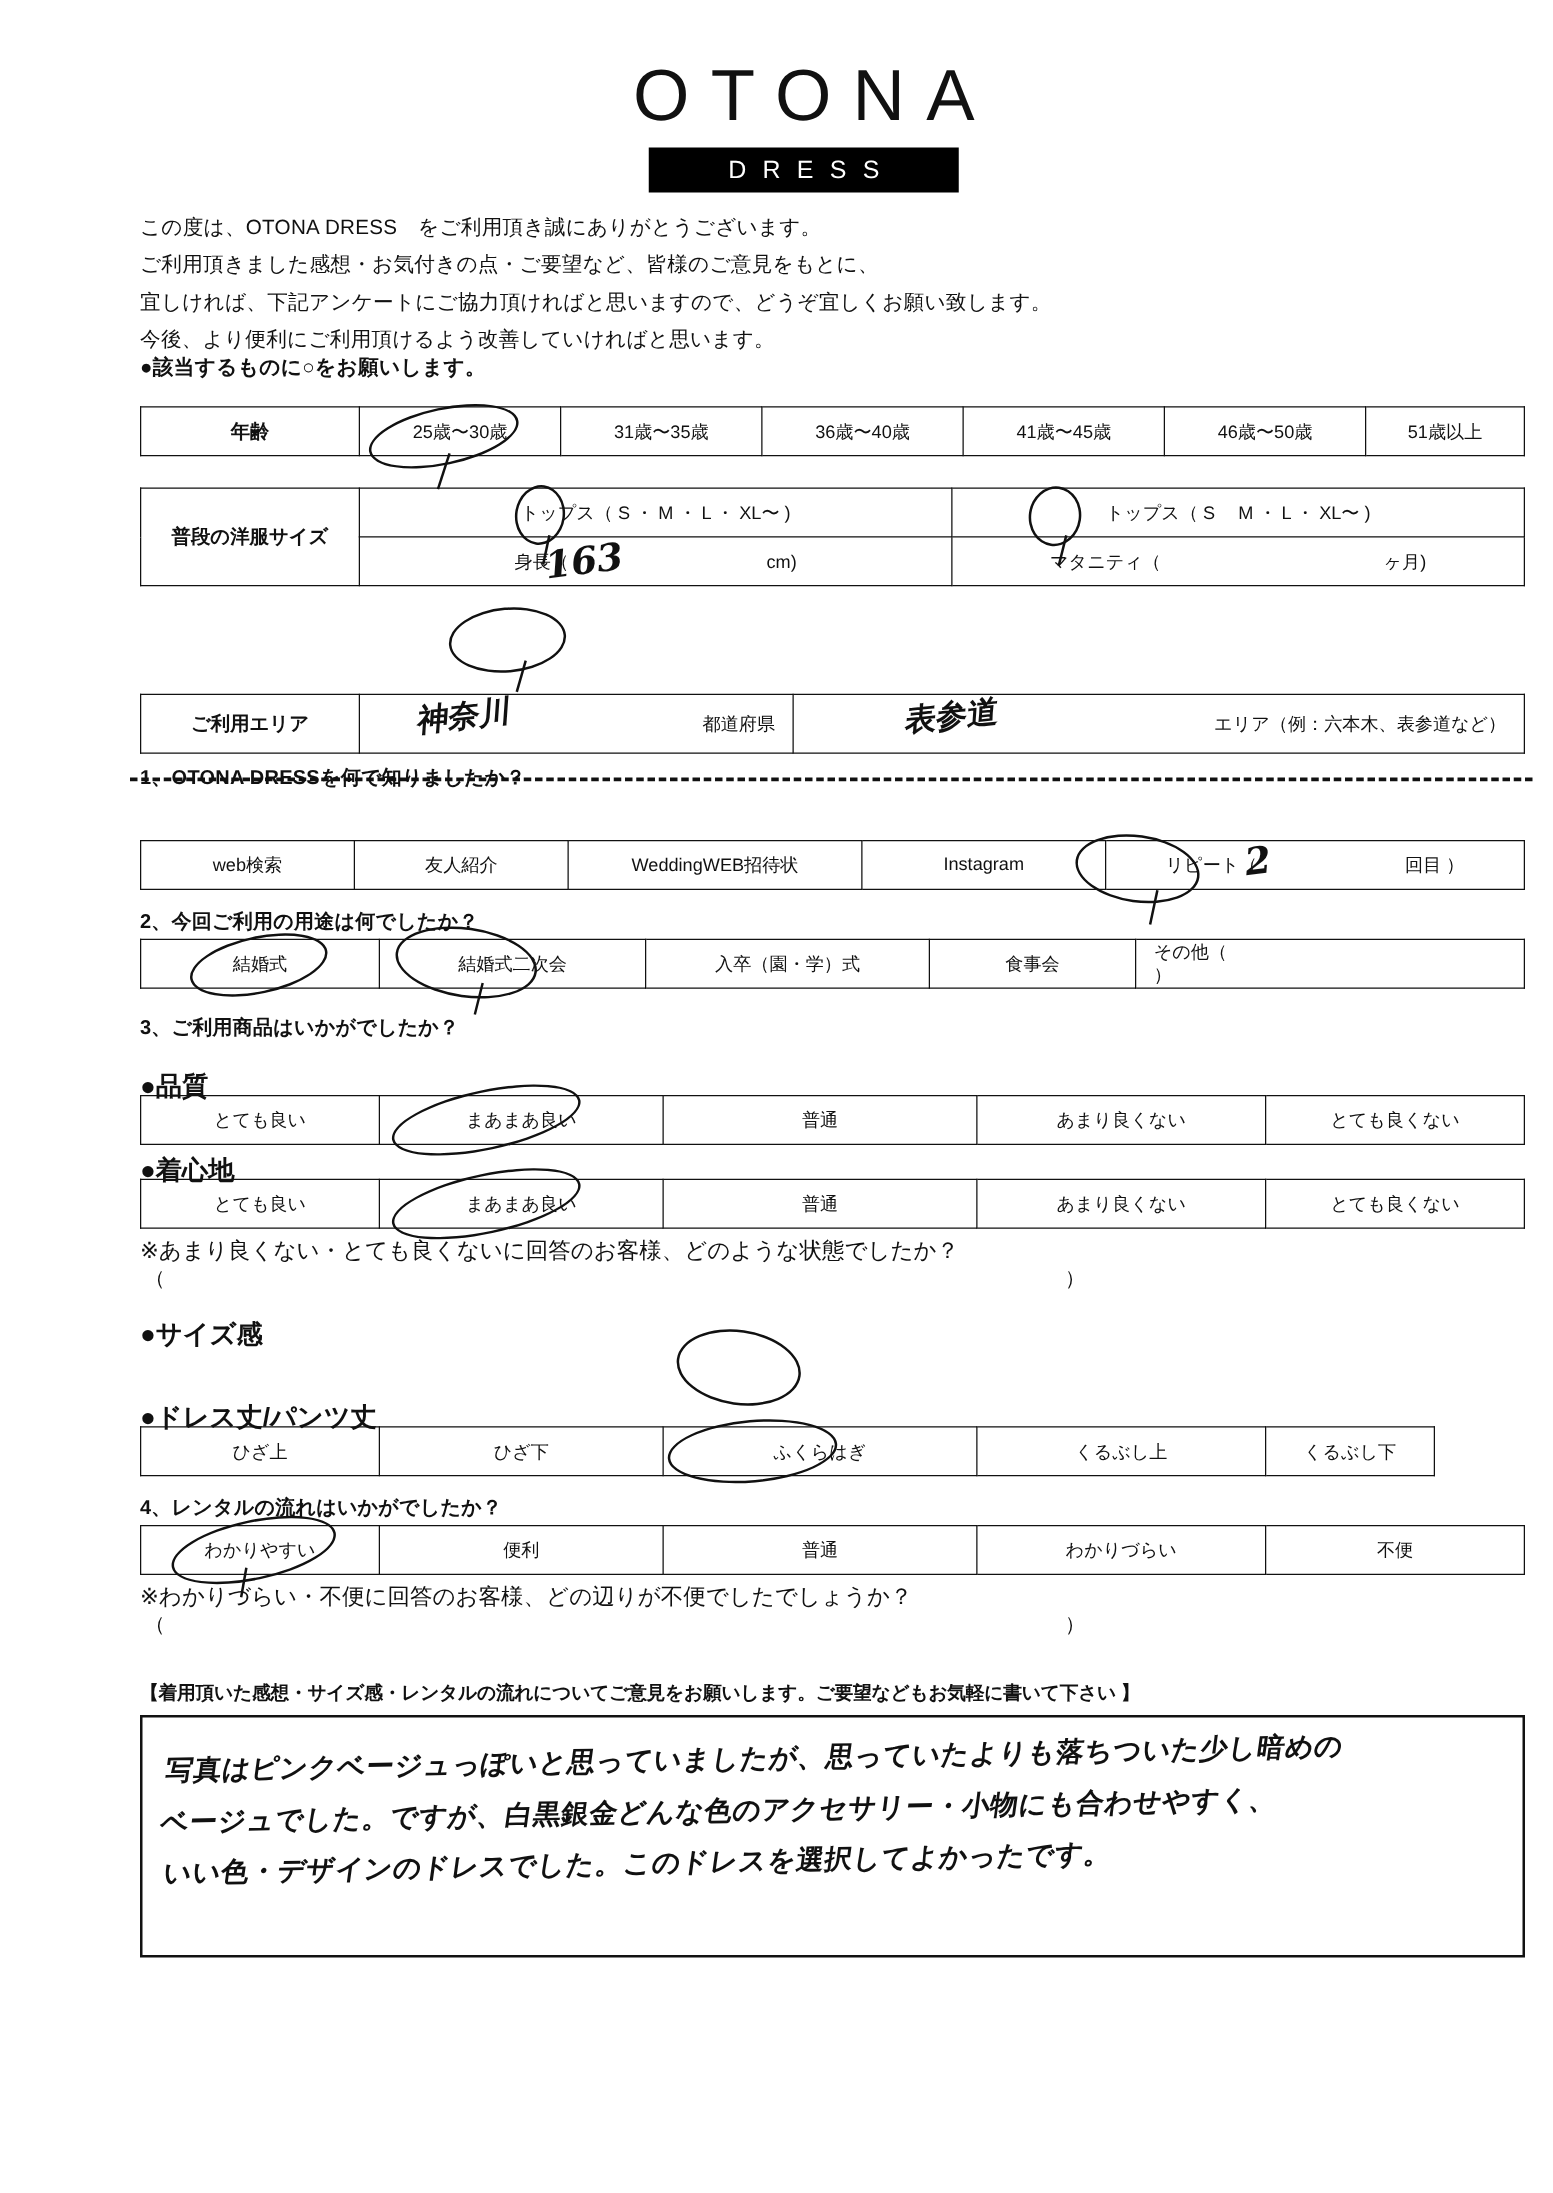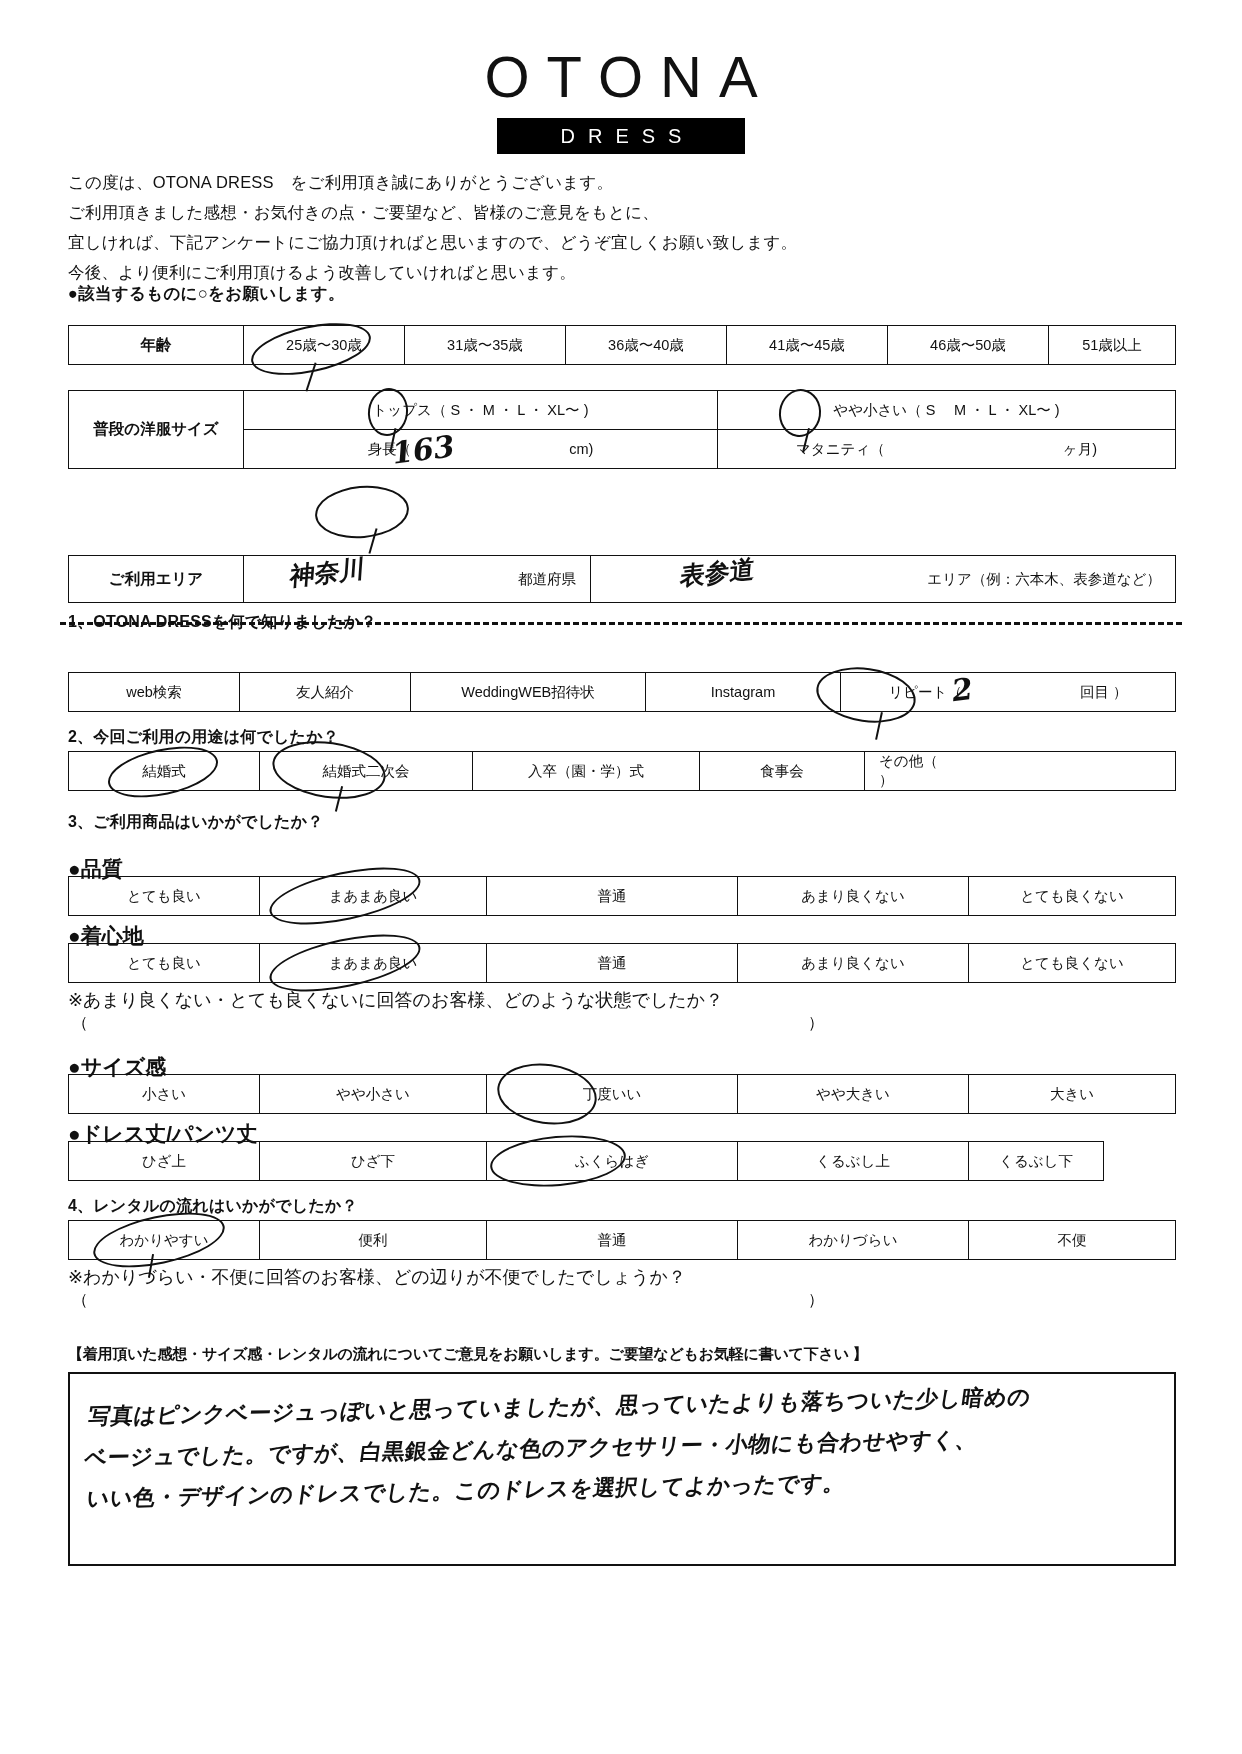--- a/index.html
+++ b/index.html
@@ -3,21 +3,21 @@
 <meta charset="utf-8">
 <title>OTONA DRESS アンケート</title>
 <style>
   html,body{margin:0;padding:0;background:#ffffff;}
   body{
     width:1242px;height:1754px;position:relative;overflow:hidden;
     font-family:"Liberation Sans","DejaVu Sans",sans-serif;
     color:#111;
     -webkit-font-smoothing:none;
   }
-  .page{position:absolute;inset:0;background:#fff;}
+  .page{position:absolute;inset:0;background:#fff;margin-left:44px;}
 
   
   .logo-wrap{position:absolute;left:0;right:0;top:48px;text-align:center;}
   .logo-otona{
     font-family:"Liberation Sans","DejaVu Sans",sans-serif;
     font-size:58px;letter-spacing:17px;font-weight:400;line-height:1;
     color:#111;text-indent:17px;
   }
   .logo-bar{
     margin:12px auto 0;width:248px;height:36px;background:#000;
@@ -123,21 +123,21 @@
     </table>
 
   <div class="circ t1" style="left:250px;top:326px;width:118px;height:42px;"></div>
   <div class="tail" style="left:310px;top:362px;height:30px;transform:rotate(18deg);"></div>
 
   <table class="tbl" style="left:68px;top:390px;width:1108px;">
     <tbody>
         <tr>
       <td class="lbl" rowspan="2" style="width:170px">普段の洋服サイズ</td>
       <td style="width:469px">トップス（ S ・ M ・ L ・ XL〜 )</td>
-      <td>やや小さい（ S 　M ・ L ・ XL〜 )</td>
+      <td>トップス（ S 　M ・ L ・ XL〜 )</td>
     </tr>
     <tr>
       <td>
         <span>身長（</span>
         <span style="display:inline-block;width:150px"></span>
         <span>cm)</span>
       </td>
       <td>
         <span>マタニティ（</span>
         <span style="display:inline-block;width:170px"></span>
@@ -239,31 +239,20 @@
     </tr>
   </tbody>
     </table>
   <div class="circ t1" style="left:268px;top:939px;width:150px;height:44px;"></div>
 
   <div class="note" style="left:68px;top:988px;">※あまり良くない・とても良くないに回答のお客様、どのような状態でしたか？</div>
   <div class="paren" style="left:72px;top:1013px;">（</div>
   <div class="paren" style="left:808px;top:1013px;">）</div>
 
   <div class="sub" style="left:68px;top:1053px;">●サイズ感</div>
-  <table class="tbl" style="left:68px;top:1074px;width:1108px;">
-    <tbody>
-        <tr>
-      <td style="width:186px">小さい</td>
-      <td style="width:222px">やや小さい</td>
-      <td style="width:246px">丁度いい</td>
-      <td style="width:226px">やや大きい</td>
-      <td>大きい</td>
-    </tr>
-  </tbody>
-    </table>
   <div class="circ t2" style="left:497px;top:1064px;width:96px;height:56px;"></div>
 
   <div class="sub" style="left:68px;top:1120px;">●ドレス丈/パンツ丈</div>
   <table class="tbl" style="left:68px;top:1141px;width:1036px;">
     <tbody>
         <tr>
       <td style="width:186px">ひざ上</td>
       <td style="width:222px">ひざ下</td>
       <td style="width:246px">ふくらはぎ</td>
       <td style="width:226px">くるぶし上</td>

